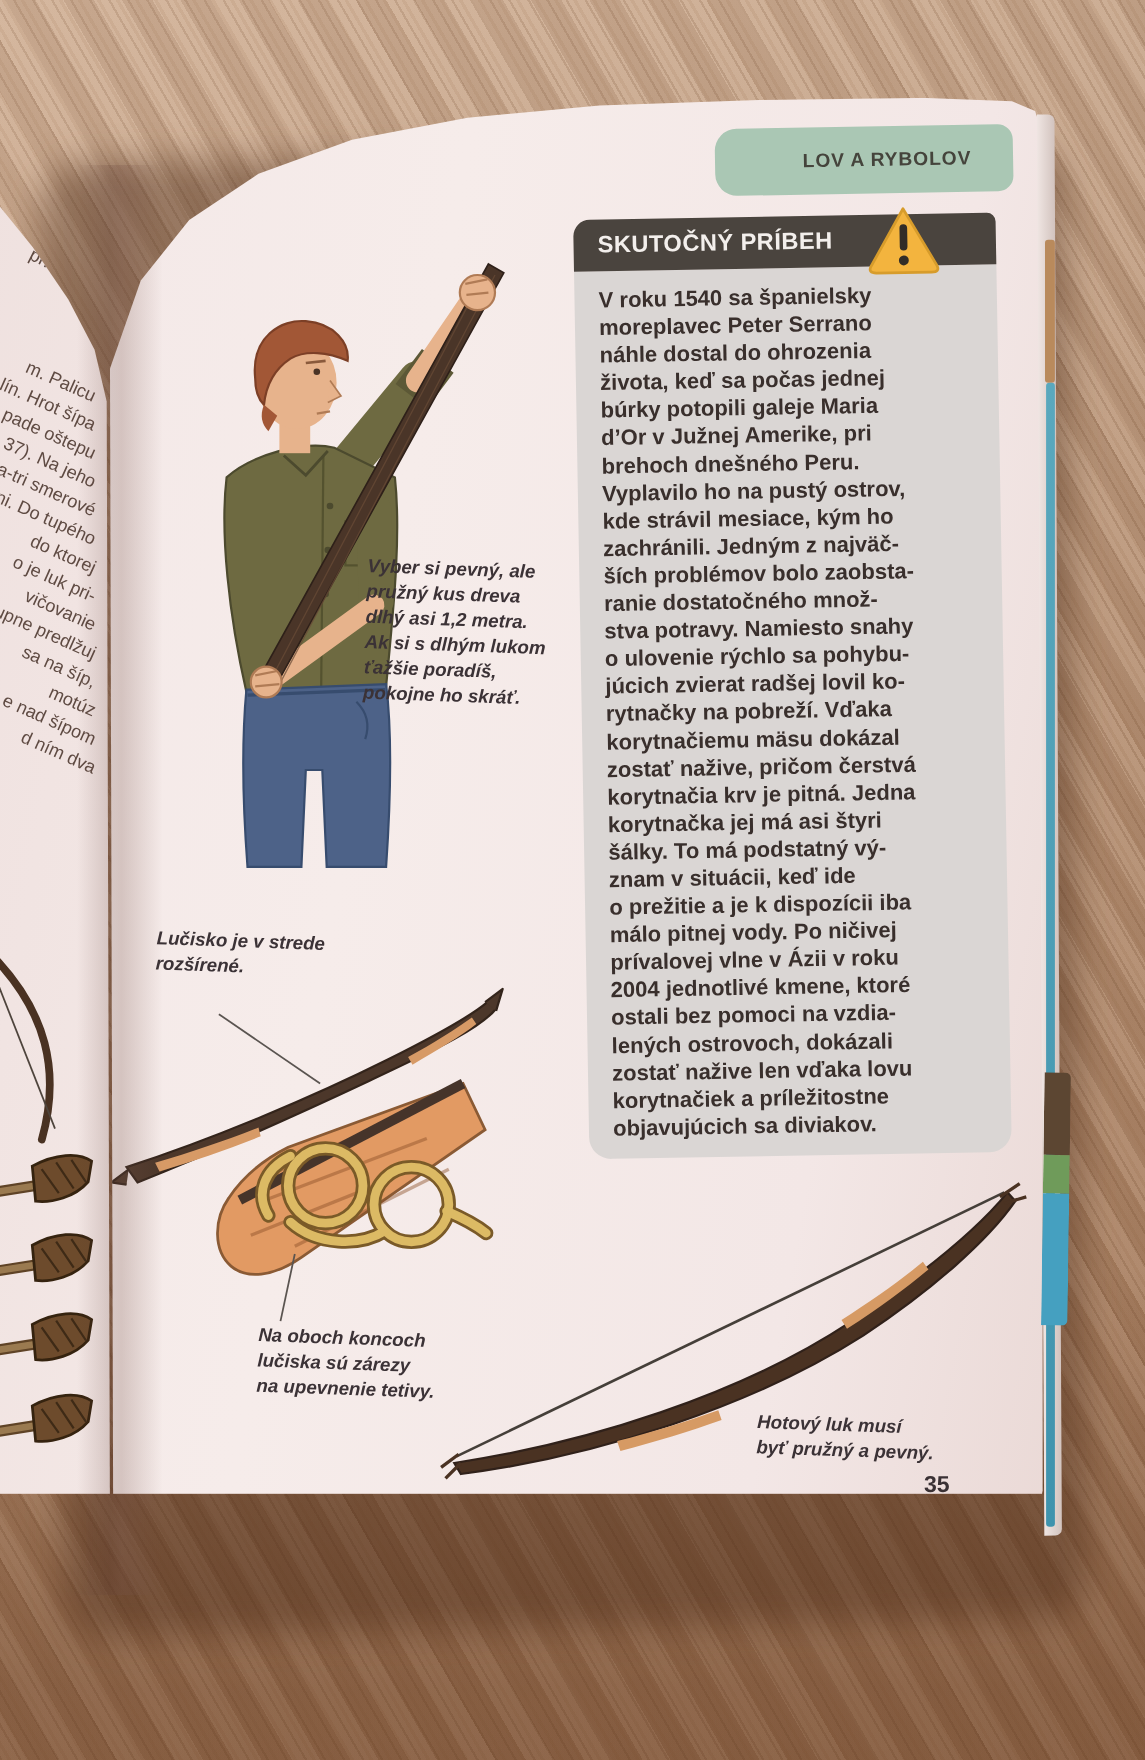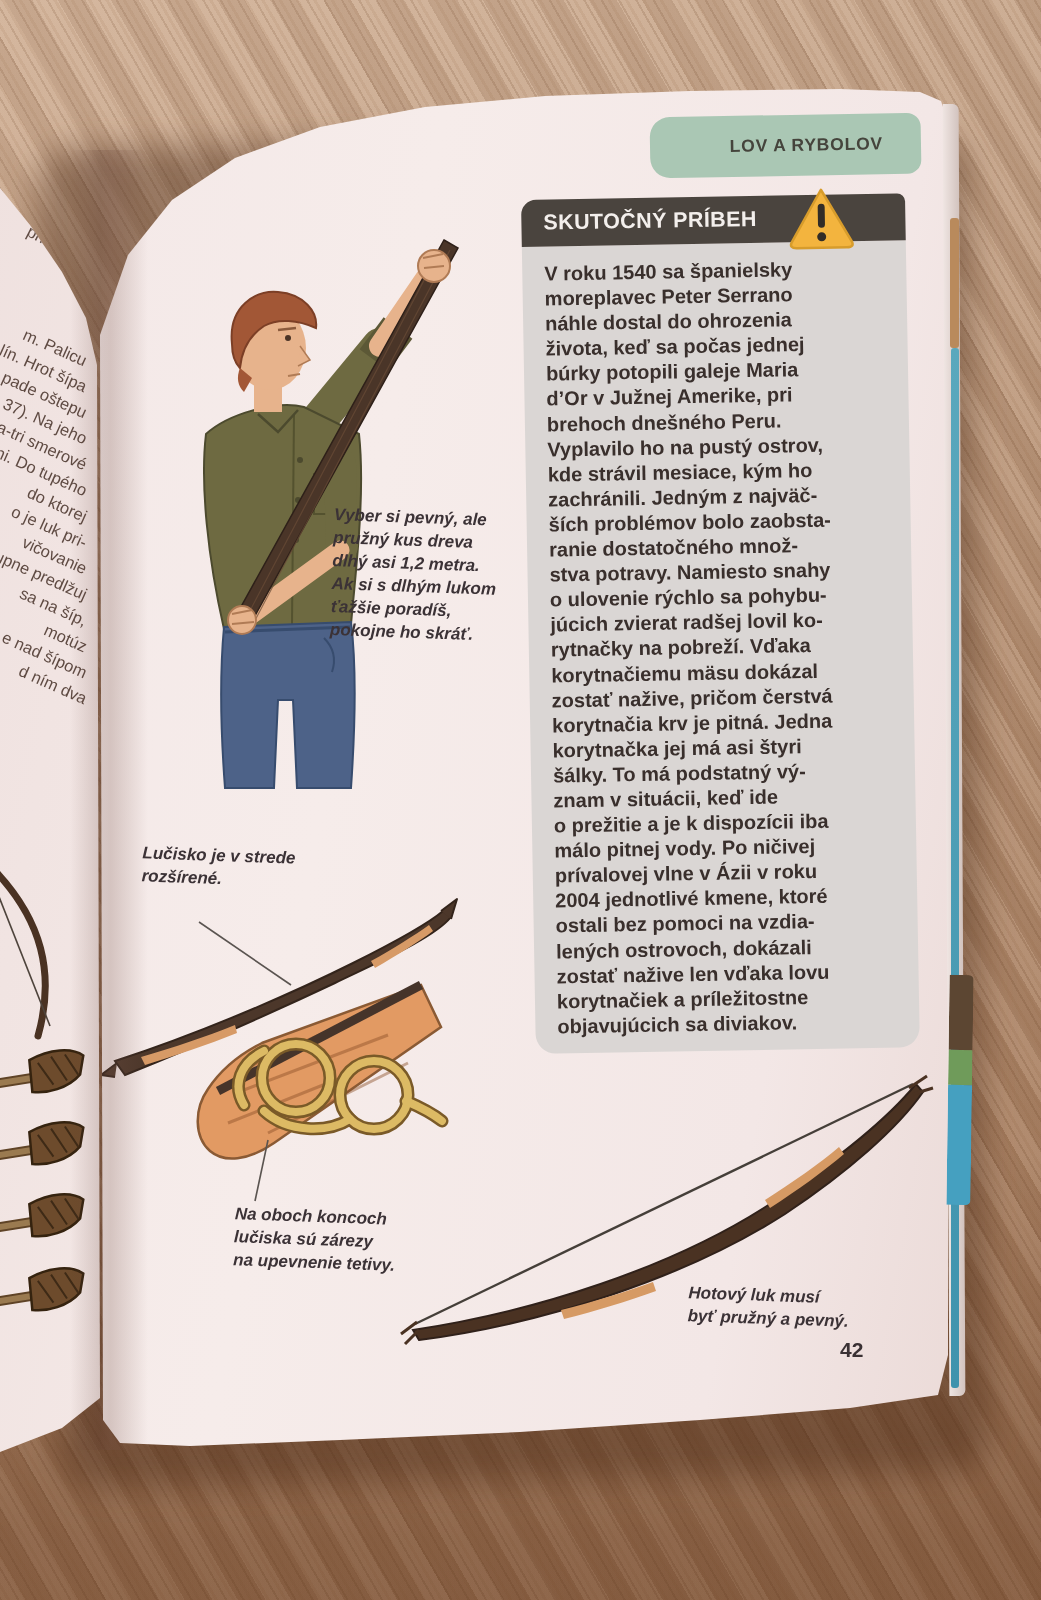--- a/index.html
+++ b/index.html
@@ -7,21 +7,21 @@
     font-family:"Liberation Sans",sans-serif;
     background:
       linear-gradient(150deg, rgba(255,255,255,0.10), rgba(0,0,0,0.06) 55%, rgba(60,30,10,0.16)),
       repeating-linear-gradient(60deg, rgba(122,80,48,0.22) 0 2px, rgba(0,0,0,0) 2px 6px, rgba(150,104,66,0.14) 6px 9px, rgba(0,0,0,0) 9px 15px),
       repeating-linear-gradient(60deg, rgba(255,236,214,0.10) 0 22px, rgba(96,60,30,0.10) 22px 46px),
       linear-gradient(#cba88c,#b48767);}
   .wood-darken{position:absolute;left:0;top:0;width:100%;height:100%;
     background:linear-gradient(rgba(0,0,0,0) 72%, rgba(80,42,18,0.30) 96%);}
   .book-shadow{position:absolute;left:48px;top:140px;width:930px;height:1340px;
     background:rgba(62,32,14,0.38);filter:blur(16px);border-radius:40px;transform:rotate(-1deg);}
-  .page{position:absolute;left:0;top:0;width:1041px;height:1600px;}
+  .page{position:absolute;left:0;top:0;width:1041px;height:1358px;}
   .left-page{clip-path:polygon(0 188px,30px 225px,62px 272px,86px 318px,97px 365px,100px 1398px,62px 1428px,0 1452px);
     background:linear-gradient(100deg,#efe1df 0%,#f5eae8 40%,#e9d8d5 86%,#d8c3c0 100%);}
   .right-page{clip-path:polygon(100px 335px,128px 255px,172px 200px,235px 158px,320px 127px,425px 107px,545px 96px,690px 91px,840px 89px,920px 92px,941px 101px,948px 122px,948px 1355px,938px 1395px,850px 1408px,700px 1420px,520px 1432px,340px 1440px,190px 1446px,120px 1443px,103px 1420px);
     background:linear-gradient(100deg,#e6d7d5 0%,#f4e9e8 9%,#f6ecea 35%,#f3e7e6 72%,#ead9d6 94%,#ddc9c6 100%);}
   .gutter{position:absolute;left:70px;top:150px;width:78px;height:1300px;
     background:linear-gradient(90deg,rgba(0,0,0,0) 0%,rgba(96,62,54,0.20) 38%,rgba(120,84,74,0.26) 52%,rgba(0,0,0,0) 100%);}
   
   .header-tab{position:absolute;left:650px;top:115px;width:271px;height:61px;
     background:#aac7b4;border-radius:20px 14px 14px 20px;transform:rotate(-1deg);
     display:flex;align-items:center;justify-content:flex-end;padding-right:38px;box-sizing:border-box;
@@ -243,21 +243,21 @@
 
     <svg style="left:393px;top:1072px;width:558px;height:278px" viewBox="0 0 558 278">
       <line x1="22" y1="252" x2="520" y2="12" stroke="#453f39" stroke-width="2.4"></line>
       <path d="M 20,258 C 140,240 280,196 380,130 C 445,87 495,46 523,12 L 530,20 C 505,56 455,100 392,142 C 292,206 150,252 26,268 Z" fill="#4a3222" stroke="#30211a" stroke-width="2"></path>
       <path d="M 168,238 C 200,230 232,220 260,210 L 263,219 C 235,229 203,239 171,247 Z" fill="#d69a64"></path>
       <path d="M 372,128 C 400,110 426,92 446,75 L 451,82 C 431,99 405,118 377,136 Z" fill="#d69a64"></path>
       <path d="M 516,16 L 534,4 M 520,22 L 540,16" stroke="#4a3222" stroke-width="3"></path>
       <path d="M 24,250 L 8,262 M 26,258 L 12,272" stroke="#4a3222" stroke-width="3"></path>
     </svg>
 
-    <span class="page-number">42</span>
+    <span class="page-number">35</span>
   </div>
 
   <div class="gutter"></div>
 
   <div class="fore-edge"></div>
   <div class="edge-tan"></div>
   <div class="edge-blue"></div>
   <div class="sliver">
     <div class="s1"></div>
     <div class="s2"></div>

